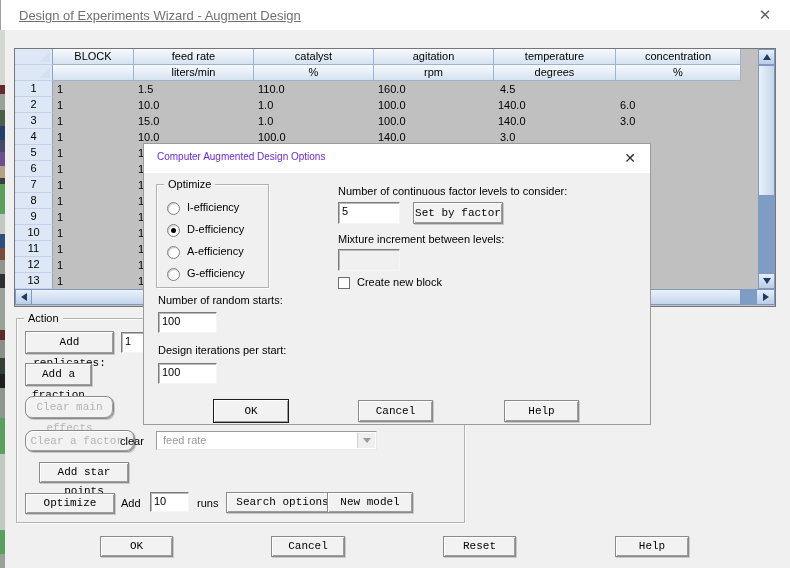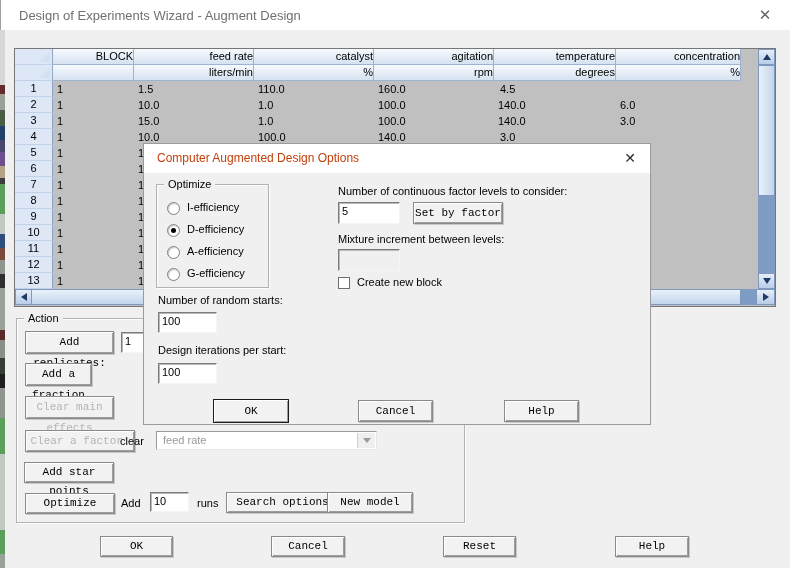--- a/index.html
+++ b/index.html
@@ -1,47 +1,47 @@
 <!DOCTYPE html>
 <html><head>
 <meta charset="utf-8">
 <style>
   html,body{margin:0;padding:0;background:#d9d9d9;}
   #canvas{position:relative;width:790px;height:568px;background:#f0f0f0;overflow:hidden;
           font-family:"Liberation Sans",sans-serif;font-size:11px;color:#000;}
   
   .titlebar{position:absolute;left:0;top:0;width:790px;height:30px;background:#ffffff;border-left:1px solid #9aa0a6;box-sizing:border-box;}
-  .title-text{position:absolute;left:18px;top:8px;font-size:13px;color:#707070;}
+  .title-text{position:absolute;left:18px;top:8px;font-size:13px;color:#707070;text-decoration:underline;}
   .win-close{position:absolute;right:14px;top:5px;width:22px;height:20px;color:#5f5f5f;font-size:15px;text-align:center;line-height:20px;}
   .bg-strip{position:absolute;left:0;top:30px;width:5px;height:538px;
     background:linear-gradient(to bottom,
       #d4d7d4 0px 55px,#632b2b 55px 64px,#99a199 64px 80px,#4a5f46 80px 96px,
       #23406a 96px 110px,#47486c 110px 122px,#6b4f8e 122px 136px,#b3a286 136px 148px,
       #3d3d3d 148px 154px,#58a05c 154px 184px,#c2c8c2 184px 204px,#2e4e7e 204px 218px,
       #7a4a3a 218px 230px,#8f958f 230px 244px,#2f2f2f 244px 258px,#99a199 258px 300px,
       #5d2a2a 300px 310px,#8a8f8a 310px 328px,#344034 328px 344px,#1f1f1f 344px 358px,
       #8f958f 358px 388px,#58a05c 388px 424px,#c2c8c2 424px 500px,#58a05c 500px 524px,#99a199 524px 538px);}
   
   .btn{position:absolute;background:#f2f2f2;border:1px solid #8a8a8a;
        box-shadow:inset 1px 1px 0 #ffffff,inset -1px -1px 0 #9d9d9d,1px 1px 0 #c9c9c9;
        text-align:center;box-sizing:border-box;color:#000;font-family:Liberation Mono, monospace;}
   .btn.default{border:1px solid #1c1c1c;box-shadow:inset 1px 1px 0 #ffffff,inset -1px -1px 0 #9d9d9d;}
-  .btn.disabled{color:#b4b4b4;}
+  .btn.disabled{color:#b4b4b4;border-radius:8px;}
   .field{position:absolute;background:#ffffff;border:1px solid;border-color:#7b7b7b #f5f5f5 #f5f5f5 #7b7b7b;
          box-shadow:inset 1px 1px 0 #b9b9b9;box-sizing:border-box;padding:2px 3px;color:#000;}
   .field.disabled{background:#f0f0f0;color:#9a9a9a;}
   .groupbox{position:absolute;border:1px solid #b2b2b2;box-shadow:inset 1px 1px 0 #fdfdfd,1px 1px 0 #fdfdfd;box-sizing:border-box;}
   .grouplabel{position:absolute;top:-7px;left:7px;background:#f0f0f0;padding:0 4px;}
   .lbl{position:absolute;color:#000;}
   
   #doe-table{position:absolute;left:14px;top:48px;width:762px;height:259px;border:1px solid #767676;box-sizing:border-box;background:#c0c0c0;}
   .tbl-inner{position:absolute;left:0;top:0;width:760px;height:257px;}
   .hrow{display:flex;height:16px;}
   .hcell{height:16px;box-sizing:border-box;background:linear-gradient(#f7fafd,#d5e2f1);
-         border-right:1px solid #9db4d0;border-bottom:1px solid #9db4d0;text-align:right;line-height:15px;overflow:hidden;}
+         border-right:1px solid #9db4d0;border-bottom:1px solid #9db4d0;text-align:center;line-height:15px;overflow:hidden;}
   .corner{background:#a9c3e3;position:relative;}
   .corner .tri{position:absolute;right:2px;bottom:2px;width:0;height:0;border-top:10px solid transparent;border-right:11px solid #d3e1f2;}
   .rownum{width:38px;box-sizing:border-box;background:#dde7f5;border-right:1px solid #8ea6c6;border-bottom:1px solid #c2d2e8;text-align:center;line-height:15px;}
   .c0{width:81px;} .c1{width:120px;} .c2{width:120px;} .c3{width:120px;} .c4{width:122px;} .c5{width:125px;}
   .filler{width:17px;background:#c0c0c0;}
   .drow{display:flex;height:16px;}
   .dcell{height:16px;box-sizing:border-box;padding:1px 0 0 4px;line-height:14px;overflow:hidden;white-space:nowrap;}
   
   .vscroll{position:absolute;left:743px;top:0;width:17px;height:240px;background:#7f9dc4;}
   .sbtn{position:absolute;left:0;width:17px;height:16px;background:linear-gradient(#e6eef9,#b9cde7);
@@ -66,21 +66,21 @@
   .checkbox{position:absolute;width:12px;height:12px;background:#fff;border:1px solid #6e6e6e;box-sizing:border-box;}
   
   .dropdown{position:absolute;background:#ffffff;border:1px solid;border-color:#9a9a9a #e8e8e8 #e8e8e8 #9a9a9a;box-sizing:border-box;}
   .dd-text{position:absolute;left:6px;top:2px;color:#9a9a9a;}
   .dd-btn{position:absolute;right:1px;top:1px;bottom:1px;width:17px;background:#efefef;border-left:1px solid #cfcfcf;
           display:flex;align-items:center;justify-content:center;}
   .dd-arrow{width:0;height:0;border-left:4px solid transparent;border-right:4px solid transparent;border-top:5px solid #9a9a9a;}
   
   #modal{position:absolute;left:143px;top:143px;width:508px;height:282px;background:#f0f0f0;border:1px solid #9b9b9b;box-sizing:border-box;z-index:50;}
   .modal-titlebar{position:absolute;left:0;top:0;right:0;height:29px;background:#ffffff;}
-  .modal-title{position:absolute;left:13px;top:7px;font-size:12px;color:#c2410c;}
+  .modal-title{position:absolute;left:13px;top:7px;font-size:10px;color:#6d28d9;}
   .modal-close{position:absolute;right:10px;top:5px;width:20px;height:18px;color:#2b2b2b;font-size:14px;text-align:center;line-height:18px;}
 </style>
 </head>
 <body>
 
 <div id="canvas">
 
   <div class="titlebar">
     <span class="title-text">Design of Experiments Wizard - Augment Design</span>
     <span class="win-close">✕</span>
@@ -277,21 +277,21 @@
   <div class="btn" style="left:25px;top:363px;width:67px;height:23px;line-height:21px;">Add a fraction</div>
   <div class="btn disabled" style="left:25px;top:396px;width:89px;height:23px;line-height:21px;">Clear main effects</div>
   <div class="btn disabled" style="left:25px;top:430px;width:110px;height:22px;line-height:20px;">Clear a factor:</div>
   <span class="lbl" style="left:120px;top:435px;">clear</span>
   <div class="dropdown" style="left:156px;top:431px;width:221px;height:19px;">
     <span class="dd-text">feed rate</span>
     <span class="dd-btn">
         <span class="dd-arrow"></span>
       </span>
   </div>
-  <div class="btn" style="left:24px;top:462px;width:90px;height:21px;line-height:19px;">Add star points</div>
+  <div class="btn" style="left:39px;top:462px;width:90px;height:21px;line-height:19px;">Add star points</div>
   <div class="btn" style="left:25px;top:493px;width:90px;height:21px;line-height:19px;">Optimize</div>
   <span class="lbl" style="left:121px;top:497px;">Add</span>
   <div class="field" style="left:150px;top:492px;width:39px;height:20px;">10</div>
   <span class="lbl" style="left:197px;top:497px;">runs</span>
   <div class="btn" style="left:226px;top:492px;width:113px;height:21px;line-height:19px;">Search options</div>
   <div class="btn" style="left:327px;top:492px;width:86px;height:21px;line-height:19px;">New model</div>
 
   <div class="btn" style="left:100px;top:536px;width:73px;height:21px;line-height:19px;">OK</div>
   <div class="btn" style="left:271px;top:536px;width:74px;height:21px;line-height:19px;">Cancel</div>
   <div class="btn" style="left:443px;top:536px;width:73px;height:21px;line-height:19px;">Reset</div>

